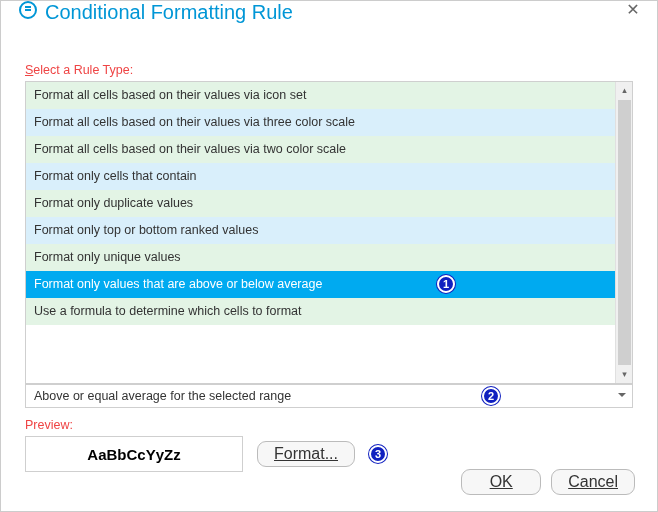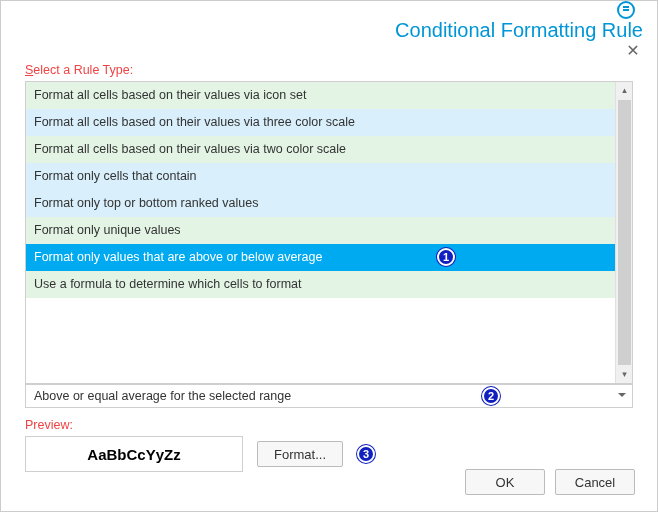--- a/index.html
+++ b/index.html
@@ -1,18 +1,18 @@
 <!DOCTYPE html>
 <html><head>
 <meta charset="utf-8">
 <style>
   * { box-sizing: border-box; margin: 0; padding: 0; }
   html, body { width: 658px; height: 512px; font-family: "Segoe UI", Tahoma, sans-serif; font-size: 12.5px; color: #333; background: #fff; }
   .dialog { width: 658px; height: 512px; border: 1px solid #ccc; position: relative; background: #fff; }
-  .titlebar { display: flex; align-items: flex-end; height: 48px; padding: 0 14px 0 18px; flex-direction: column; }
+  .titlebar { display: flex; align-items: flex-start; height: 48px; padding: 0 14px 0 18px; }
   .title-icon { width: 18px; height: 18px; border-radius: 50%; border: 2px solid #0096d6; position: relative; margin-right: 8px; flex-shrink: 0; }
   .title-icon::before { content: ""; position: absolute; left: 4px; top: 6px; width: 6px; height: 2px; background: #0096d6; }
   .title-icon::after { content: ""; position: absolute; left: 4px; top: 3px; width: 6px; height: 2px; background: #0096d6; }
   .title-text { color: #0096d6; font-size: 20px; font-weight: 400; flex: 1; }
   .close-x { width: 20px; height: 20px; color: #666; font-size: 16px; text-align: center; line-height: 18px; cursor: pointer; font-family: Arial, sans-serif; }
   .body { padding: 4px 24px 14px 24px; }
   .section-label { font-size: 12.5px; color: #ef4444; margin: 10px 0 4px 0; }
   .section-label .ul { text-decoration: underline; }
   .rule-list-wrap { border: 1px solid #cfcfcf; height: 303px; display: flex; }
   .rule-list { flex: 1; overflow: hidden; }
@@ -22,21 +22,21 @@
   .rule-item.selected { background: #00aaf0; color: #fff; position: relative; }
   .scrollbar { width: 17px; background: #f0f0f0; border-left: 1px solid #e0e0e0; position: relative; }
   .scrollbar .arrow { position: absolute; left: 0; width: 17px; height: 17px; text-align: center; font-size: 9px; color: #666; line-height: 17px; }
   .scrollbar .arrow.up { top: 0; }
   .scrollbar .arrow.down { bottom: 0; }
   .scrollbar .thumb { position: absolute; left: 2px; width: 13px; top: 18px; bottom: 18px; background: #cfcfcf; border-radius: 0; }
   .dropdown { border: 1px solid #cfcfcf; height: 24px; line-height: 22px; padding: 0 8px; position: relative; cursor: pointer; background: #fff; }
   .dropdown .dd-arrow { position: absolute; right: 6px; top: 8px; width: 0; height: 0; border-left: 4px solid transparent; border-right: 4px solid transparent; border-top: 4px solid #666; }
   .preview-row { display: flex; align-items: center; gap: 14px; margin-top: 4px; }
   .preview-box { border: 1px solid #cfcfcf; width: 218px; height: 36px; display: flex; align-items: center; justify-content: center; font-weight: 700; font-size: 15px; color: #000; }
-  .btn { border: 1px solid #bbb; background: #f7f7f7; height: 26px; padding: 0 16px; font-size: 13px; color: #333; cursor: pointer; border-radius: 2px; min-width: 80px; }
+  .btn { border: 1px solid #bbb; background: #f7f7f7; height: 26px; padding: 0 16px; font-size: 16px; color: #333; cursor: pointer; border-radius: 9px; min-width: 80px; text-decoration: underline; }
   .btn-format { min-width: 86px; }
   .buttons { position: absolute; right: 22px; bottom: 16px; display: flex; gap: 10px; }
   .annot { display: inline-flex; align-items: center; justify-content: center; width: 18px; height: 18px; border-radius: 50%; background: #1020c0; color: #fff; font-size: 11px; font-weight: 700; border: 2px solid #fff; box-shadow: 0 0 0 1px #1020c0; vertical-align: middle; }
   .annot-inline { position: absolute; }
 </style>
 </head>
 <body>
 <div class="dialog">
 
   <div class="titlebar">
@@ -50,20 +50,21 @@
     <div class="section-label">
       <span class="ul">S</span><span>elect a Rule Type:</span>
     </div>
 
     <div class="rule-list-wrap">
       <div class="rule-list">
         <div class="rule-item alt0">Format all cells based on their values via icon set</div>
         <div class="rule-item alt1">Format all cells based on their values via three color scale</div>
         <div class="rule-item alt0">Format all cells based on their values via two color scale</div>
         <div class="rule-item alt1">Format only cells that contain</div>
+        <div class="rule-item alt0">Format only duplicate values</div>
         <div class="rule-item alt1">Format only top or bottom ranked values</div>
         <div class="rule-item alt0">Format only unique values</div>
         <div class="rule-item selected" style="position:relative">
           <span>Format only values that are above or below average</span>
           <span class="annot annot-inline" style="right:160px; top:4px">1</span>
         </div>
         <div class="rule-item alt0">Use a formula to determine which cells to format</div>
       </div>
       <div class="scrollbar">
         <div class="arrow up">▴</div>

